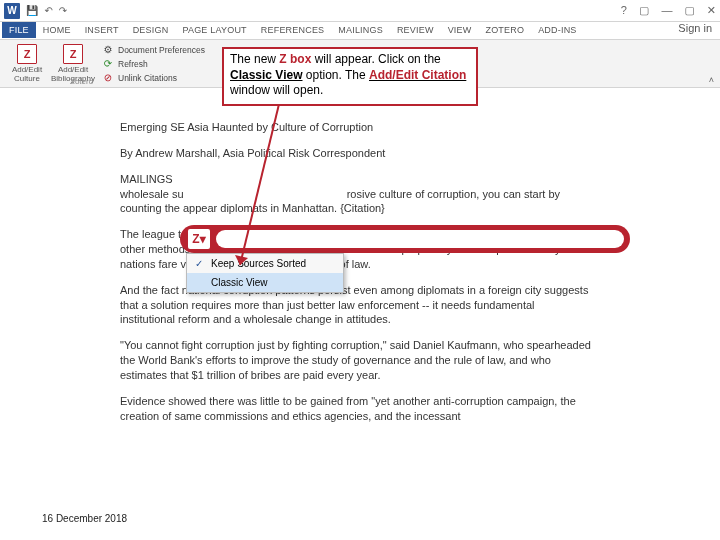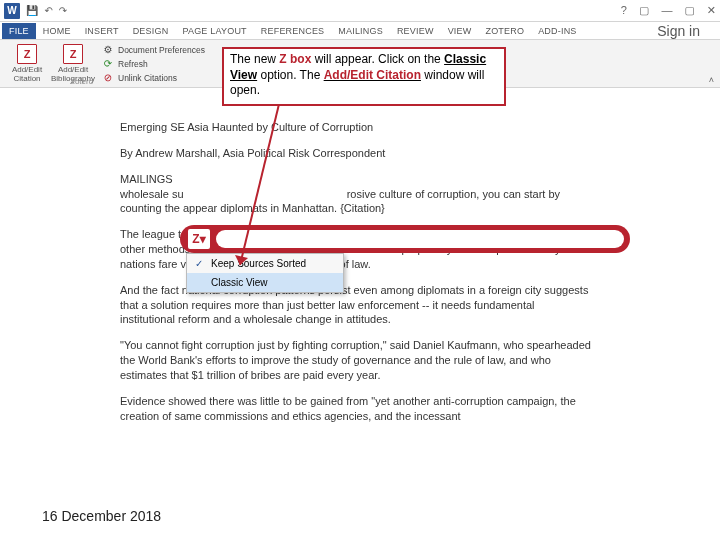--- a/index.html
+++ b/index.html
@@ -2,47 +2,47 @@
 <html><head>
 <meta charset="utf-8">
 <style>
 *{margin:0;padding:0;box-sizing:border-box;font-family:"Segoe UI",Arial,sans-serif}
 body{width:720px;height:540px;background:#fff;overflow:hidden;position:relative}
 .titlebar{height:22px;background:#fff;border-bottom:1px solid #d4d4d4;display:flex;align-items:center;position:relative;font-size:10px;color:#777}
 .titlebar .wordicon{width:16px;height:16px;background:#2b579a;color:#fff;font-weight:bold;font-size:10px;display:flex;align-items:center;justify-content:center;margin-left:4px;border-radius:1px}
 .titlebar .qat{margin-left:6px;display:flex;gap:6px;color:#666}
 .titlebar .title{position:absolute;left:50%;transform:translateX(-50%)}
 .titlebar .winctrl{position:absolute;right:4px;display:flex;gap:12px;color:#666;font-size:11px}
-.ribbon-tabs{height:18px;display:flex;align-items:center;font-size:9px;color:#555;padding-left:2px;border-bottom:1px solid #d4d4d4}
+.ribbon-tabs{height:18px;display:flex;align-items:flex-start;font-size:9px;color:#555;padding-left:2px;border-bottom:1px solid #d4d4d4}
 .ribbon-tabs .tab{padding:3px 7px;cursor:default;text-transform:uppercase;letter-spacing:.2px}
 .ribbon-tabs .tab.file{background:#2b579a;color:#fff}
-.ribbon-tabs .signin{margin-left:auto;margin-right:20px;text-transform:none;font-size:14px;color:#555}
+.ribbon-tabs .signin{margin-left:auto;margin-right:8px;text-transform:none;font-size:11px;color:#555}
 .ribbon-body{height:48px;background:#f3f3f3;border-bottom:1px solid #d4d4d4;display:flex;align-items:center;padding:2px 4px;font-size:8px;color:#555;position:relative}
 .big-btn{display:flex;flex-direction:column;align-items:center;justify-content:center;width:46px;height:44px;text-align:center;line-height:1.1}
 .big-btn .ic{width:20px;height:20px;margin-bottom:2px;position:relative}
 .zicon{border:1px solid #b8232f;display:flex;align-items:center;justify-content:center;color:#b8232f;font-weight:bold;font-size:11px;background:#fff;border-radius:1px}
 .small-btns{display:flex;flex-direction:column;gap:0;height:44px;justify-content:center;margin-left:6px}
 .small-btn{display:flex;align-items:center;gap:4px;height:14px;font-size:8.5px;color:#444}
 .small-btn .sic{width:12px;height:12px;display:flex;align-items:center;justify-content:center;font-size:10px}
 .grp-label{position:absolute;bottom:1px;left:70px;font-size:8px;color:#888}
 .collapse-caret{position:absolute;right:6px;bottom:2px;font-size:9px;color:#666}
-.callout{position:absolute;left:222px;top:47px;width:284px;border:2px solid #b8232f;background:#fff;padding:3px 6px 5px 6px;font-size:12px;font-family:Arial,sans-serif;color:#000;z-index:20;line-height:1.3}
+.callout{position:absolute;left:222px;top:47px;width:256px;border:2px solid #b8232f;background:#fff;padding:3px 6px 5px 6px;font-size:12px;font-family:Arial,sans-serif;color:#000;z-index:20;line-height:1.3}
 .callout b{font-weight:bold}
 .callout u{text-decoration:underline}
 .callout .red{color:#b8232f}
 .doc-area{position:absolute;top:100px;left:50px;right:50px;bottom:40px;background:#fff;font-family:'Times New Roman',serif;font-size:11px;color:#333;padding:20px 70px}
 .doc-area p{margin:0 8px 11px 0;line-height:1.35}
 .zbar{position:absolute;left:180px;top:225px;width:450px;height:28px;background:#b8232f;border-radius:14px;z-index:15;display:flex;align-items:center}
 .zbar .zb-icon{width:22px;height:20px;background:#fff;border-radius:2px;margin-left:8px;display:flex;align-items:center;justify-content:center;color:#b8232f;font-weight:bold;font-size:12px;position:relative}
 .zbar .zb-input{flex:1;height:18px;background:#fff;border-radius:9px;margin:0 6px}
 .dropdown{position:absolute;left:186px;top:253px;width:158px;background:#f7f7f7;border:1px solid #bcbcbc;box-shadow:2px 2px 4px rgba(0,0,0,.25);z-index:16;font-size:10px}
 .dropdown .item{padding:4px 8px;display:flex;align-items:center;gap:6px}
 .dropdown .item.sel{background:#cfe3f7}
 .dropdown .chk{color:#2b579a;width:10px;font-size:10px}
-.footer-date{position:absolute;left:42px;bottom:16px;font-size:14px;font-family:Arial,sans-serif;color:#222}
+.footer-date{position:absolute;left:42px;bottom:16px;font-size:10px;font-family:Arial,sans-serif;color:#222}
 svg.arrow{position:absolute;z-index:19;pointer-events:none}
 </style>
 </head>
 <body>
 
 <div class="titlebar">
   <div class="wordicon">W</div>
   <div class="qat">
     <span>💾</span>
     <span>↶</span>
@@ -69,21 +69,21 @@
   <div class="tab">VIEW</div>
   <div class="tab">ZOTERO</div>
   <div class="tab">ADD-INS</div>
   <div class="signin">Sign in</div>
 </div>
 
 <div class="ribbon-body">
   <div class="big-btn">
     <div class="ic zicon">Z</div>
     <span>Add/Edit</span>
-    <span>Citation</span>
+    <span>Culture</span>
   </div>
   <div class="big-btn">
     <div class="ic zicon">Z</div>
     <span>Add/Edit</span>
     <span>Bibliography</span>
   </div>
   <div class="small-btns">
     <div class="small-btn">
       <span class="sic">⚙</span>
       <span>Document Preferences</span>

